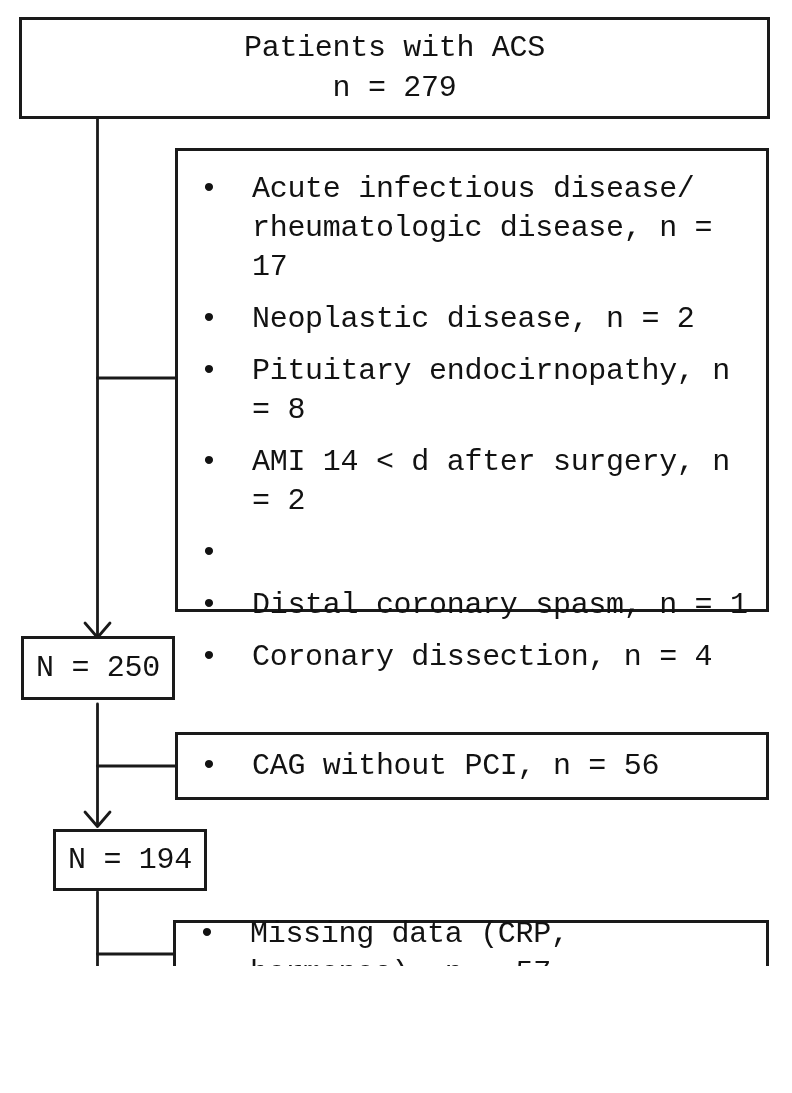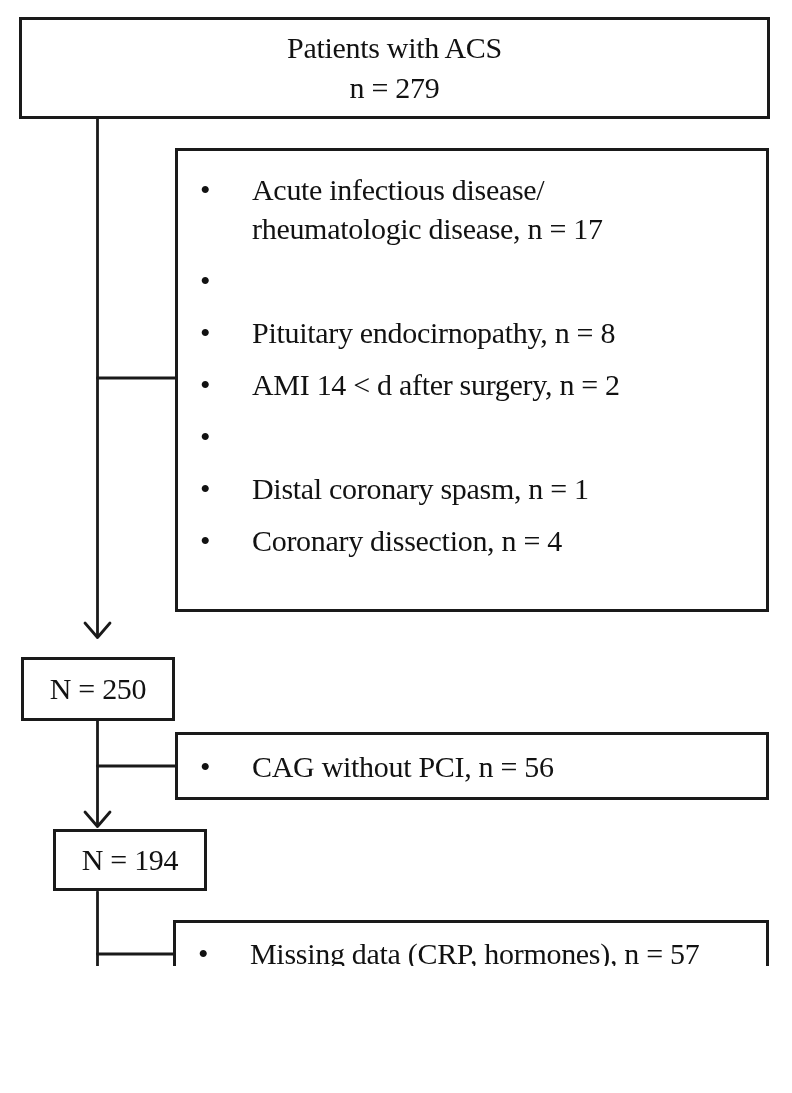--- a/index.html
+++ b/index.html
@@ -5,21 +5,21 @@
   :root{
     --line-color:#1a1a1a;
     --text-color:#121212;
     --bg:#ffffff;
   }
   html,body{margin:0;padding:0;background:var(--bg);}
   .canvas{
     position:relative;
     width:792px;height:966px;
     background:var(--bg);
-    font-family:Liberation Serif, serif;
+    font-family:Liberation Mono, monospace;
     color:var(--text-color);
     overflow:hidden;
   }
   .connector-layer{
     position:absolute;left:0;top:0;width:792px;height:1093px;
     pointer-events:none;
   }
   .connector-layer path{
     stroke:var(--line-color);
     stroke-width:2.8;
@@ -42,21 +42,21 @@
   }
   .box-excl1{
     left:175px;top:148px;width:594px;height:464px;
     padding:19px 16px 0 22px;
   }
   .box-n{
     left:21px;width:154px;
     display:flex;align-items:center;justify-content:center;
     line-height:1;white-space:nowrap;
   }
-  .box-n250{top:657px;height:64px;text-align:center;}
+  .box-n250{top:636px;height:64px;text-align:center;}
   .box-n194{top:829px;height:62px;margin-left:32px;}
   .box-n137{top:1016px;height:62px;}
   .box-excl-single{
     left:175px;width:594px;
     display:flex;align-items:center;
     padding:0 16px 0 22px;
   }
   .box-cag{top:732px;height:68px;}
   .box-missing{left:173px;top:920px;width:596px;height:67px;}
   .excl-item{
@@ -103,20 +103,21 @@
   </div>
 
   <div class="box box-excl1">
     <div class="excl-item">
       <span class="bullet">•</span>
       <span class="item-text">Acute infectious disease/
 rheumatologic disease, n = 17</span>
     </div>
     <div class="excl-item">
       <span class="bullet">•</span>
+      <span class="item-text">Neoplastic disease, n = 2</span>
     </div>
     <div class="excl-item">
       <span class="bullet">•</span>
       <span class="item-text">Pituitary endocirnopathy, n = 8</span>
     </div>
     <div class="excl-item">
       <span class="bullet">•</span>
       <span class="item-text">AMI 14 &lt; d after surgery, n = 2</span>
     </div>
     <div class="excl-item">

